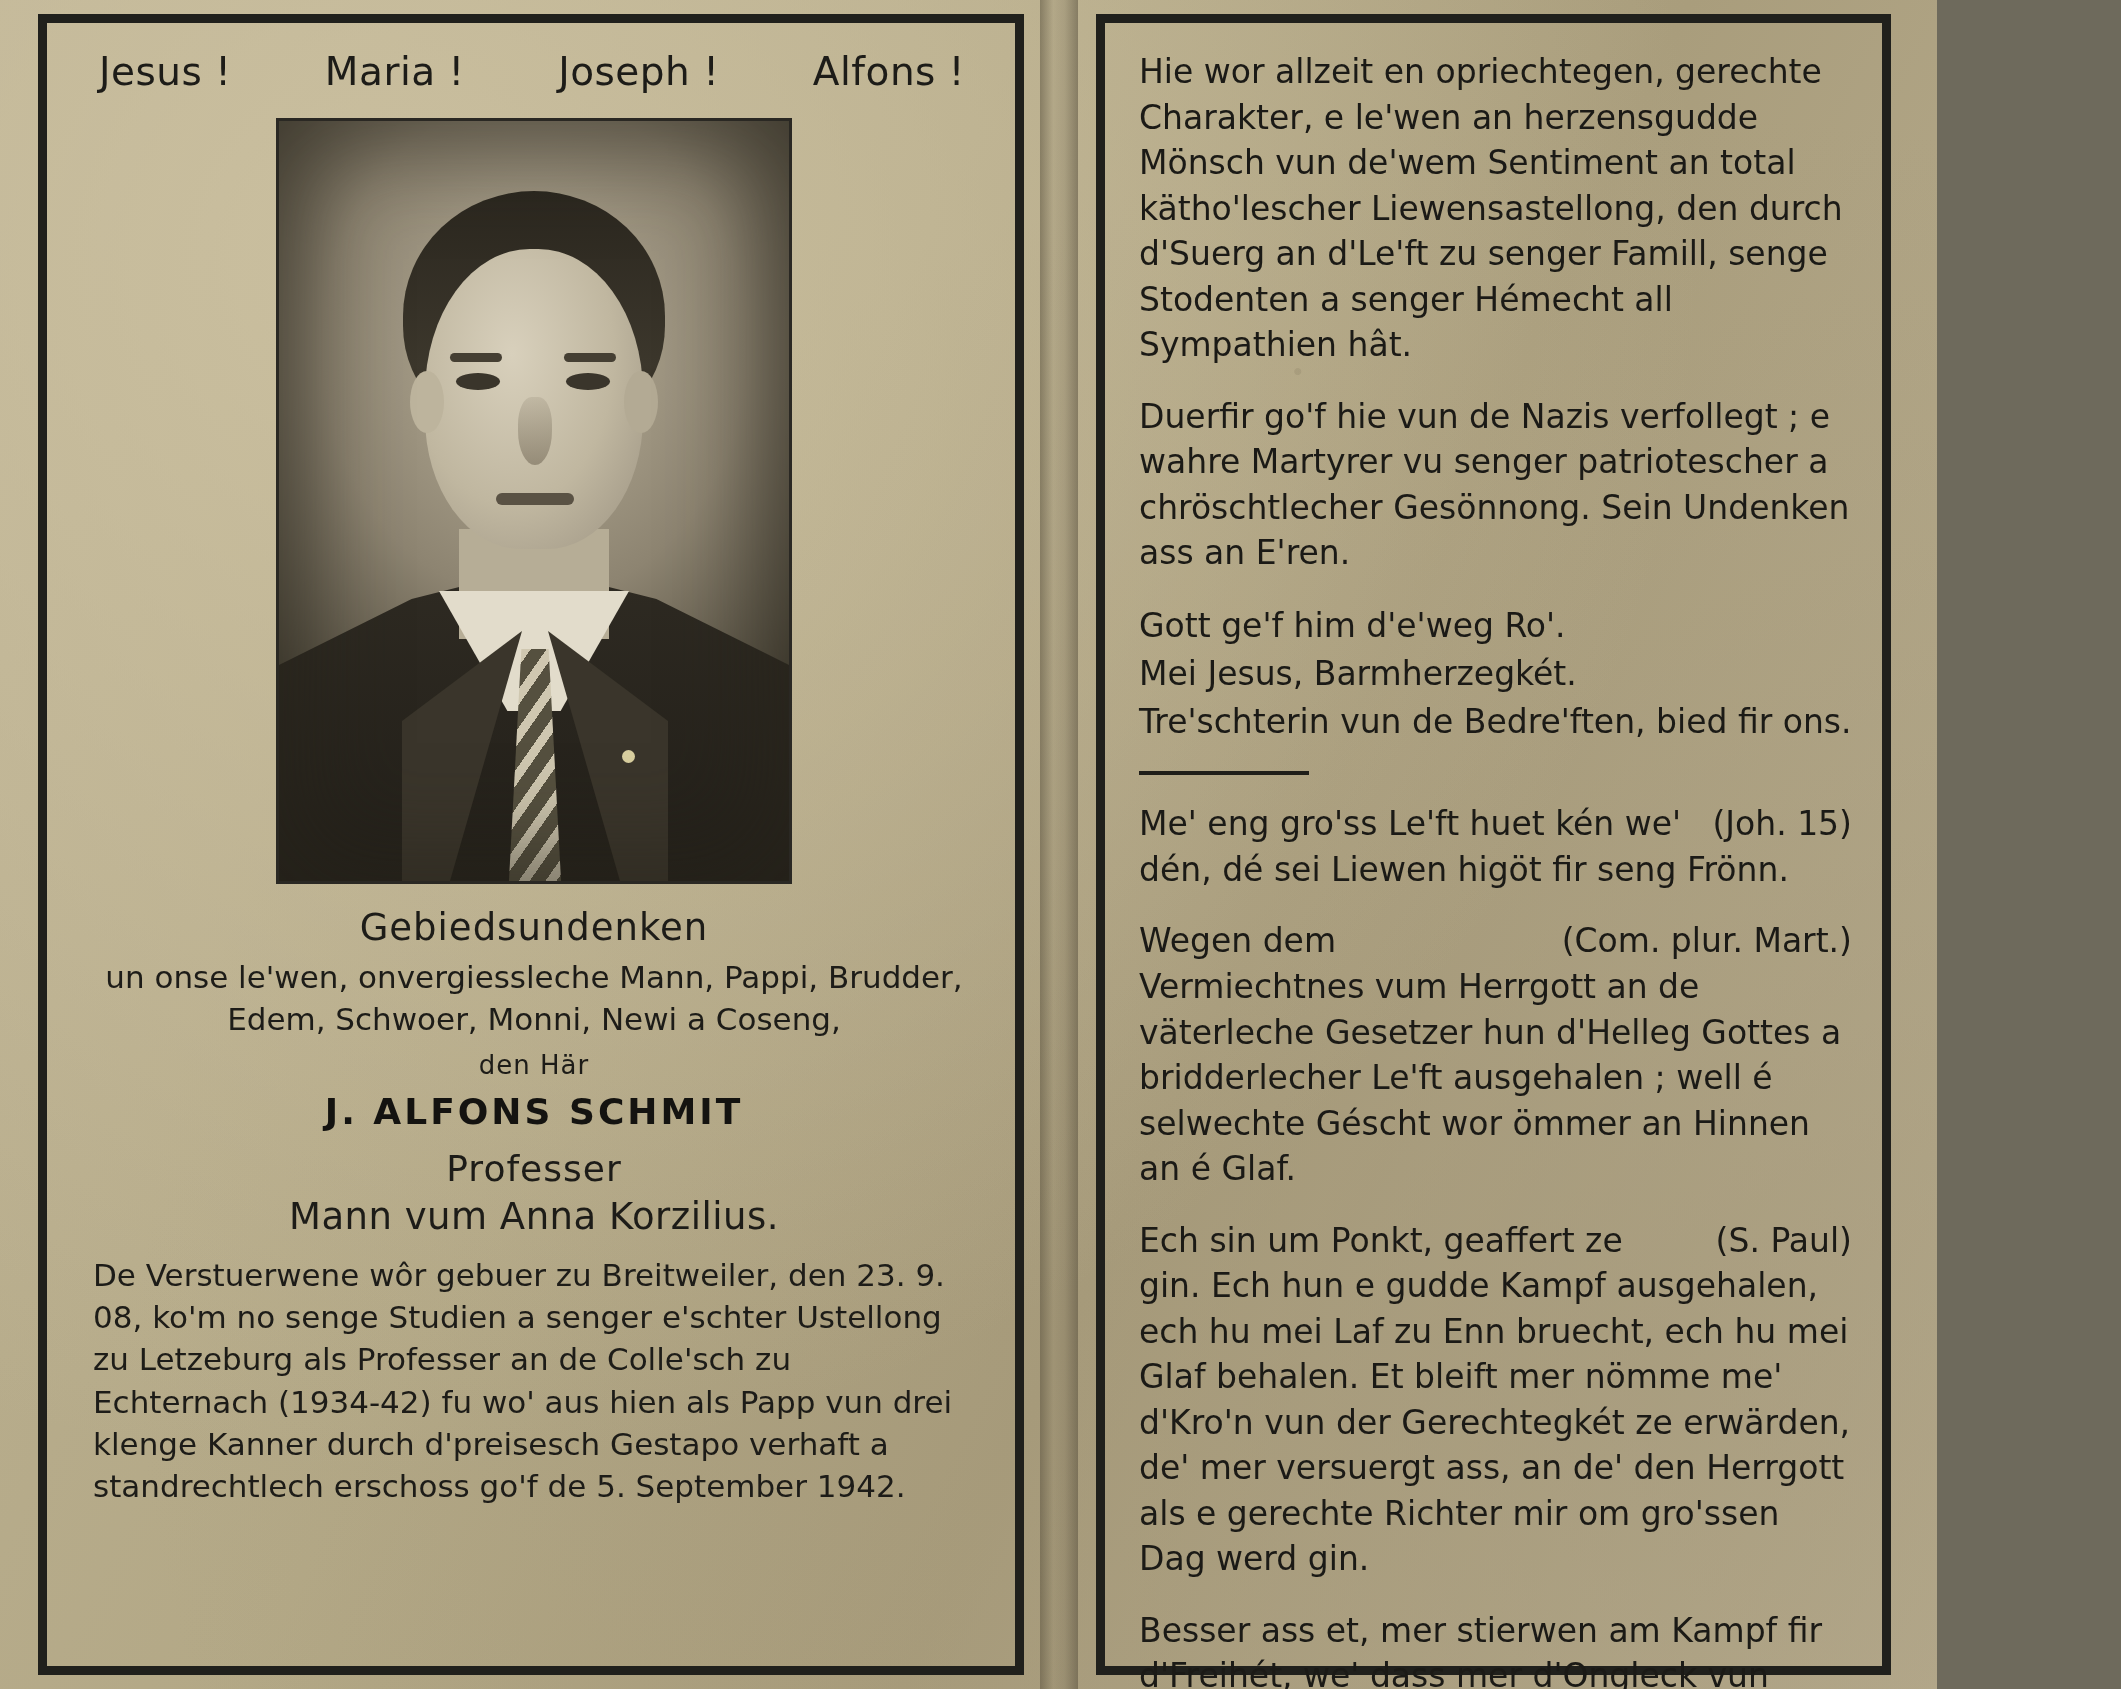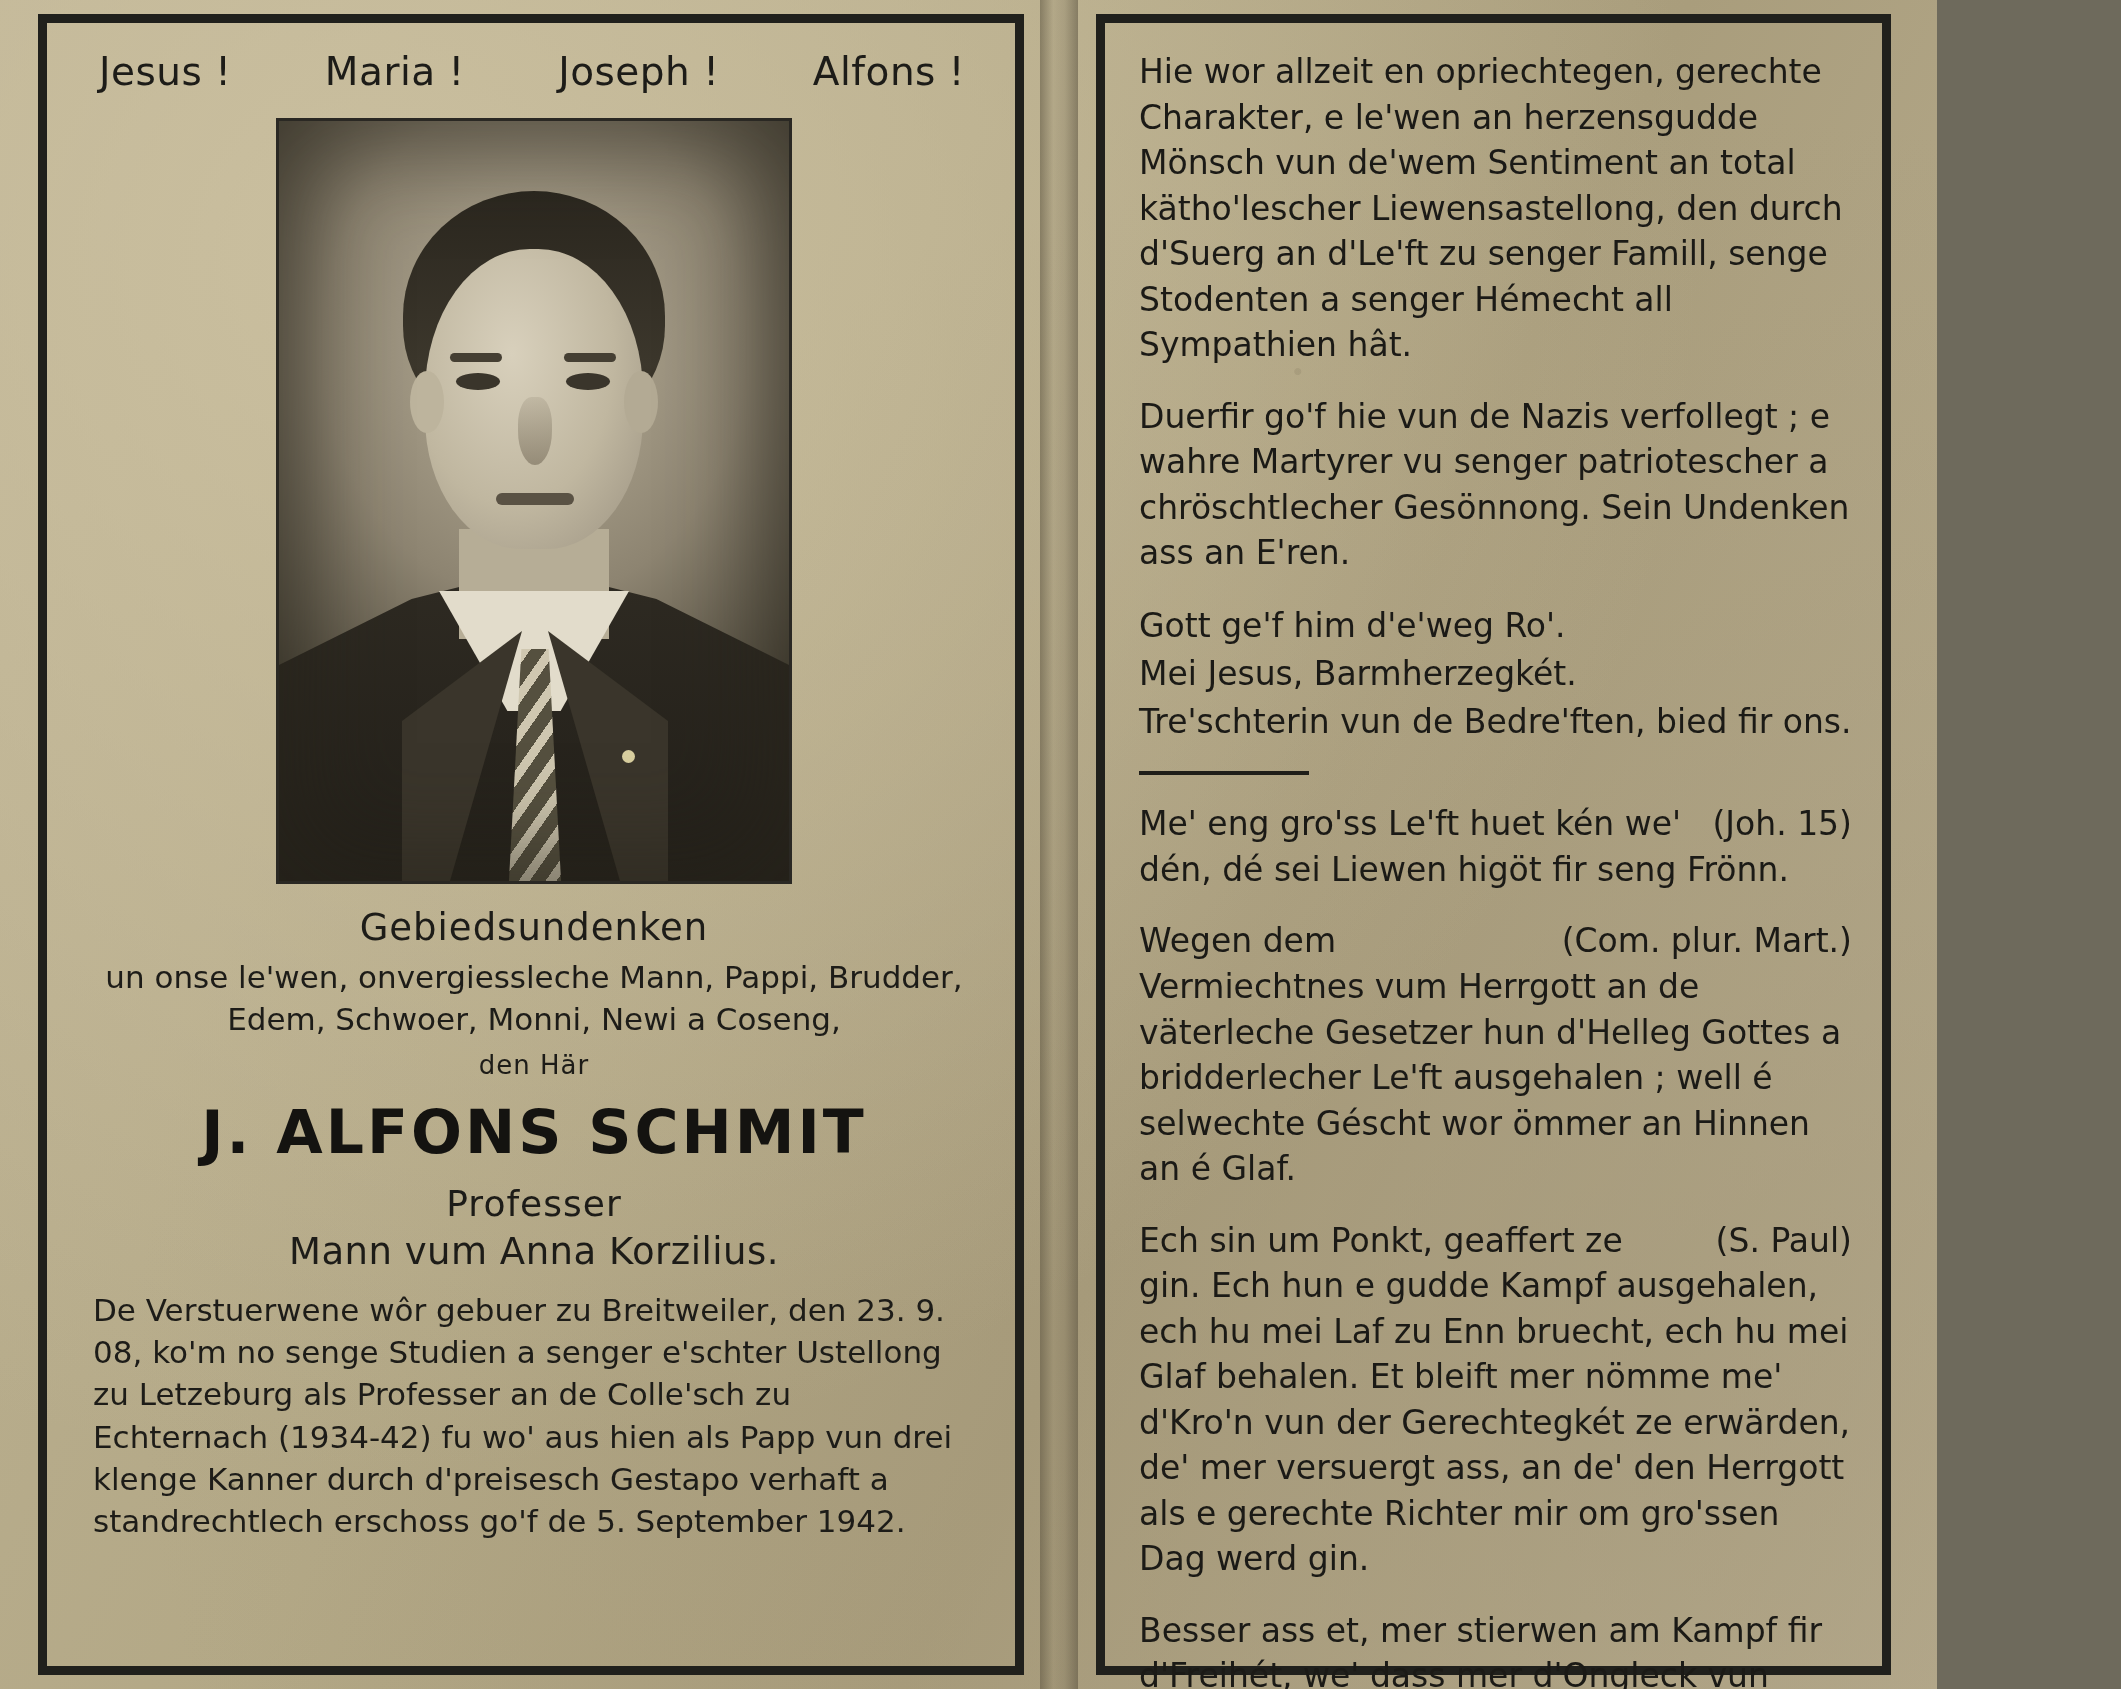--- a/index.html
+++ b/index.html
@@ -125,25 +125,25 @@
   }
   .den-har {
     text-align: center;
     font-size: 26px;
     letter-spacing: 1px;
     color: #1d1c18;
     margin-top: 10px;
   }
   .name {
     text-align: center;
-    font-size: 60px;
+    font-size: 36px;
     font-weight: bold;
     letter-spacing: 3px;
     color: #141310;
-    margin-top: 17px;
+    margin-top: 11px;
   }
   .title {
     text-align: center;
     font-size: 36px;
     letter-spacing: 1px;
     color: #1d1c18;
     margin-top: 16px;
   }
   .spouse {
     text-align: center;

